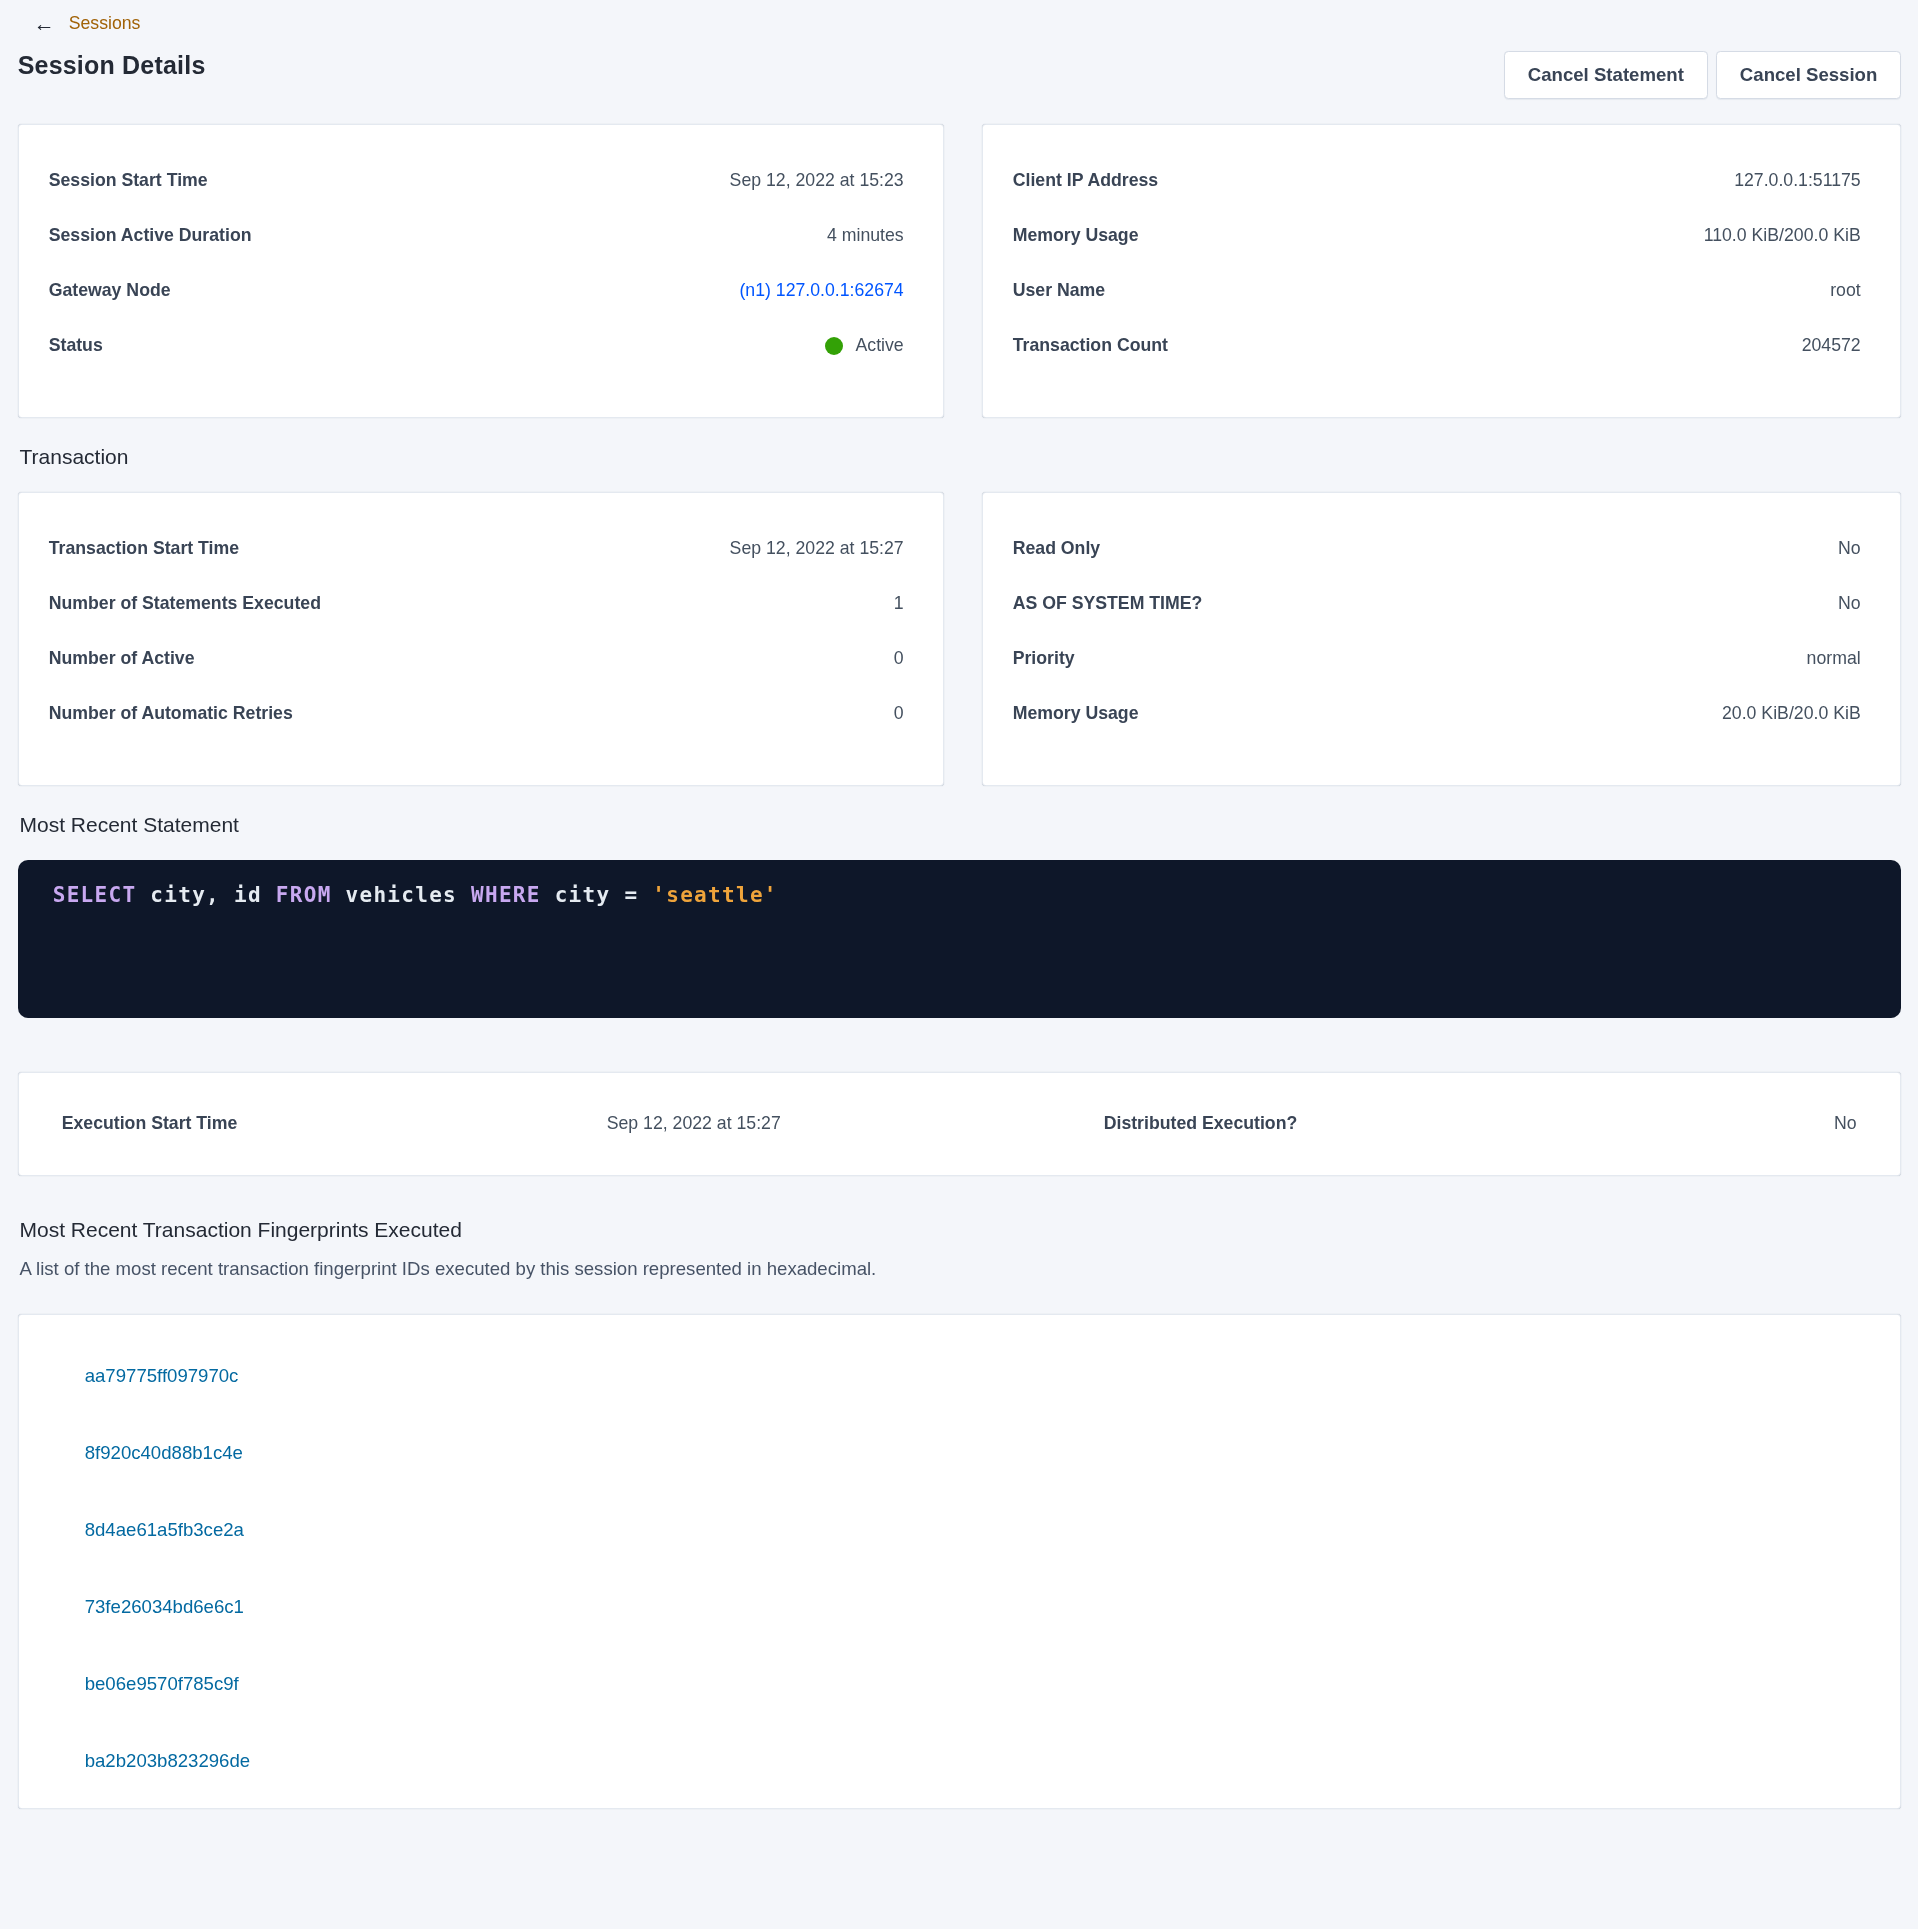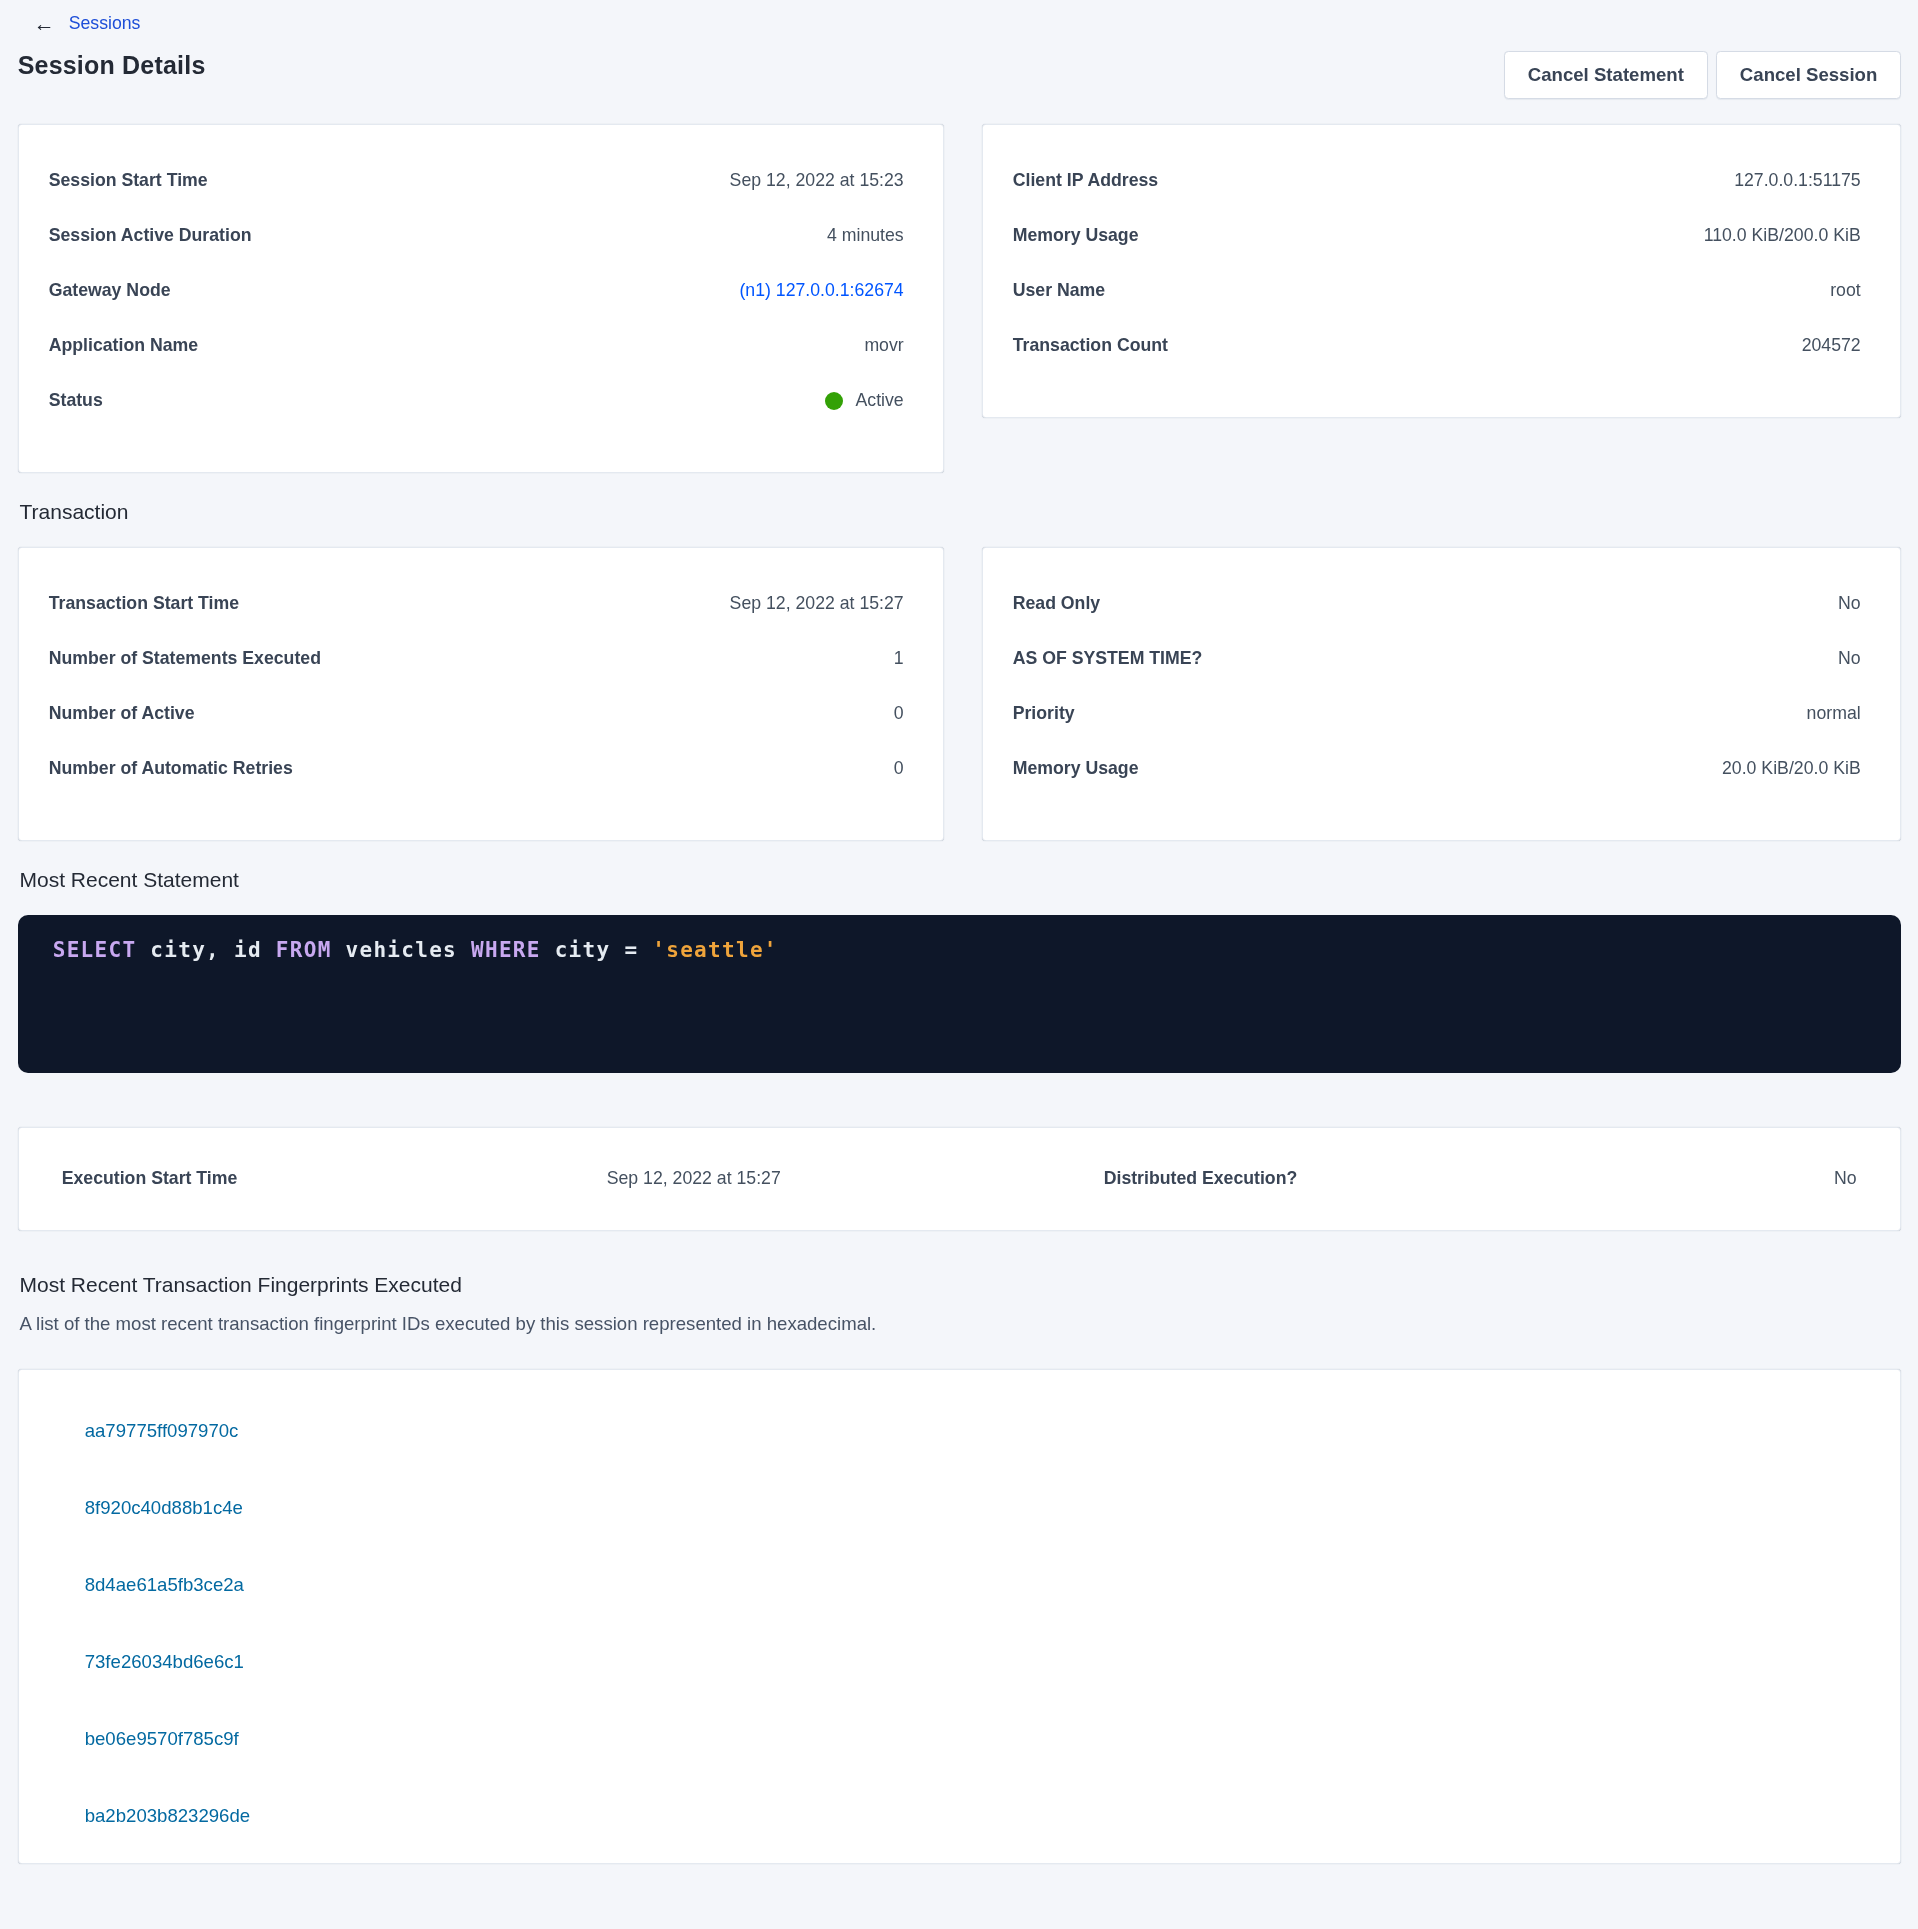--- a/index.html
+++ b/index.html
@@ -9,21 +9,21 @@
     background: #f4f6fa;
     font-family: "Liberation Sans", sans-serif;
     color: #394455;
     font-size: 17.7px;
   }
   .page { padding: 7px 17.7px 0 17.7px; }
 
   
   .crumb { display: flex; align-items: center; gap: 14px; padding: 5.3px 16px; height: 32px; cursor: pointer; width: fit-content; }
   .crumb .arrow { font-size: 21px; line-height: 1; color: #242a35; }
-  .crumb .crumb-label { font-size: 17.7px; color: #1d4ed8; }
+  .crumb .crumb-label { font-size: 17.7px; color: #a16207; }
 
   
   .header-row { display: flex; justify-content: space-between; align-items: flex-start; margin: 12.4px 0 25px 0; }
   h1.page-title { margin: 0; font-size: 25px; font-weight: 700; color: #242a35; letter-spacing: 0.2px; }
   .actions { display: flex; gap: 8px; }
   .btn {
     height: 48px; padding: 0 23px; background: #fff;
     border: 0.9px solid #d5dbe5; border-radius: 4.4px;
     font-family: "Liberation Sans", sans-serif;
     font-size: 18.6px; font-weight: 700; color: #394455;
@@ -100,24 +100,20 @@
       </div>
       <div class="row">
         <span class="lbl">Session Active Duration</span>
         <span class="val">4 minutes</span>
       </div>
       <div class="row">
         <span class="lbl">Gateway Node</span>
         <a class="val link">(n1) 127.0.0.1:62674</a>
       </div>
       <div class="row">
-        <span class="lbl">Application Name</span>
-        <span class="val">movr</span>
-      </div>
-      <div class="row">
         <span class="lbl">Status</span>
         <span class="val status-val">
           <span class="dot"></span>
           <span>Active</span>
         </span>
       </div>
     </div>
 
     <div class="card info-card right">
       <div class="row">

